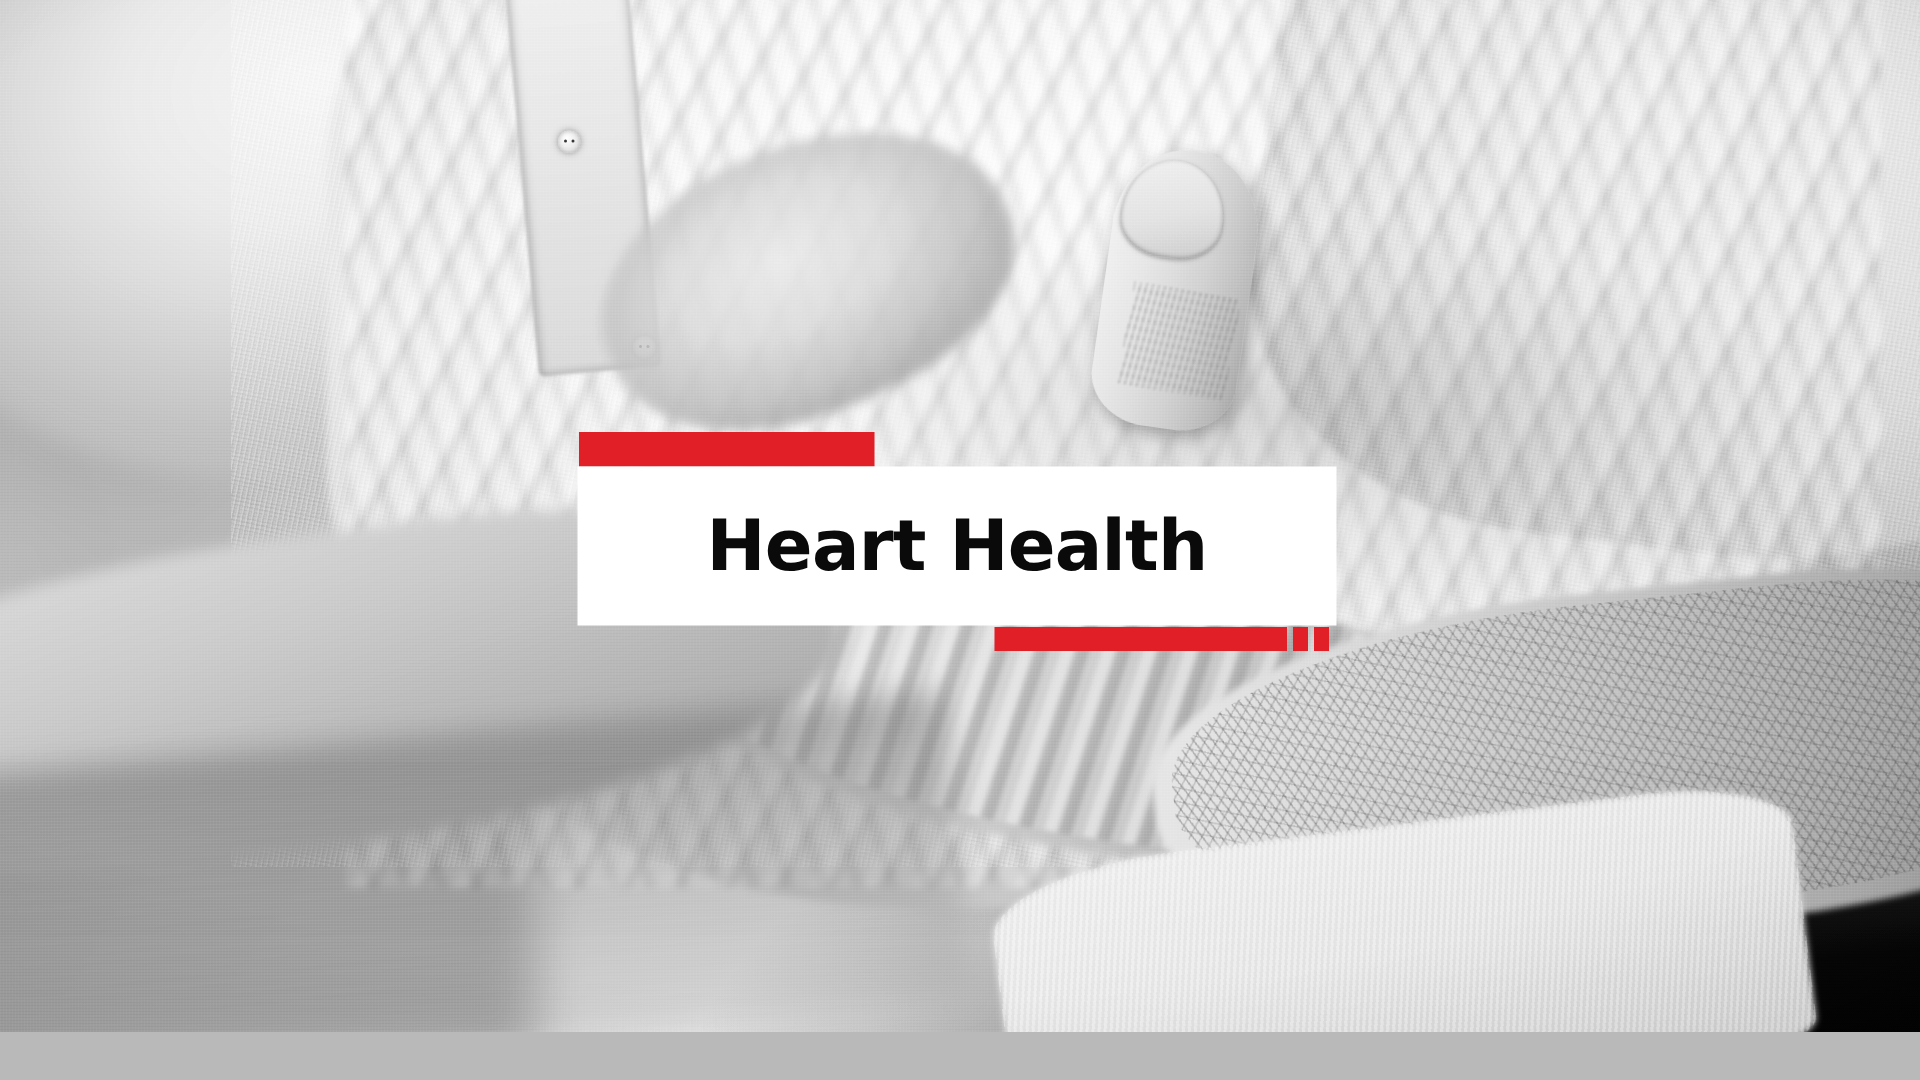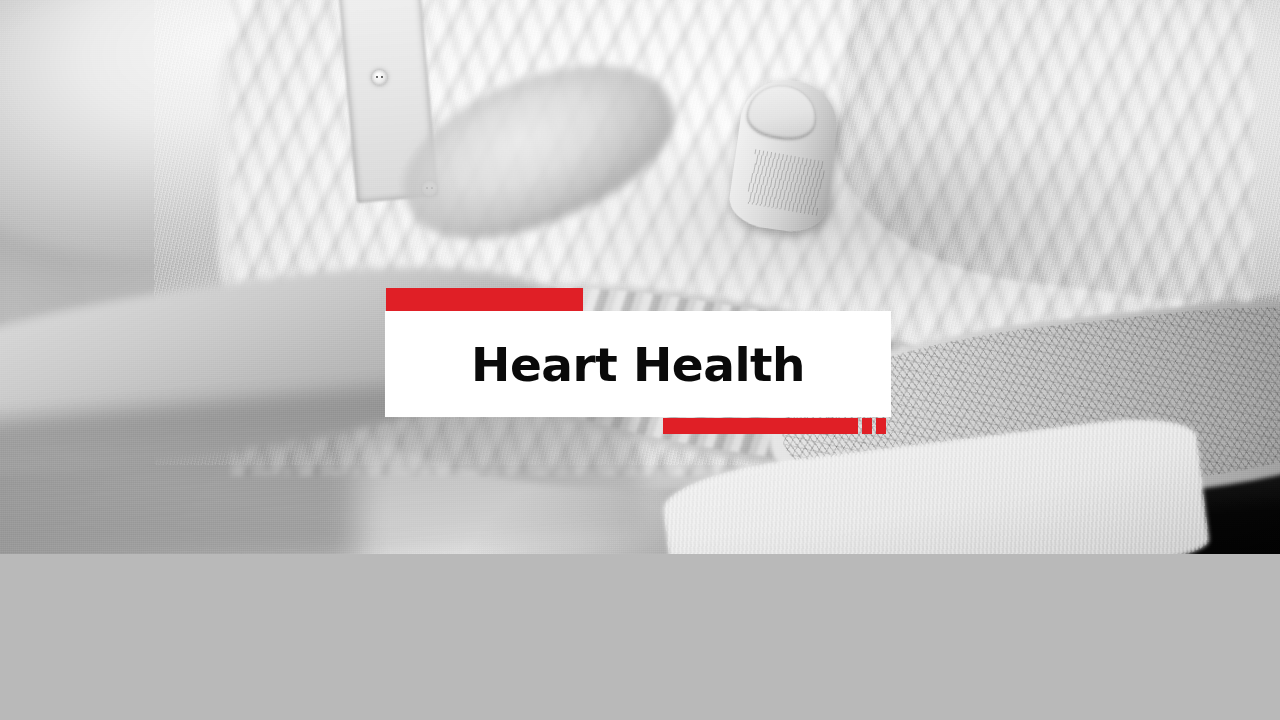--- a/index.html
+++ b/index.html
@@ -5,21 +5,21 @@
 <style>
   * { margin:0; padding:0; box-sizing:border-box; }
   html, body {
     width:1280px; height:720px; overflow:hidden;
     background:#b9b9b9;
     font-family:"Liberation Sans", sans-serif;
   }
 
   #stage {
     position:relative;
-    width:1280px; height:554px;
+    width:1280px; height:688px;
     overflow:hidden;
     background:#c2410c;
   }
 
   
   .photo {
     position:absolute; inset:0;
     overflow:hidden;
     filter:grayscale(100%) contrast(104%);
   }

